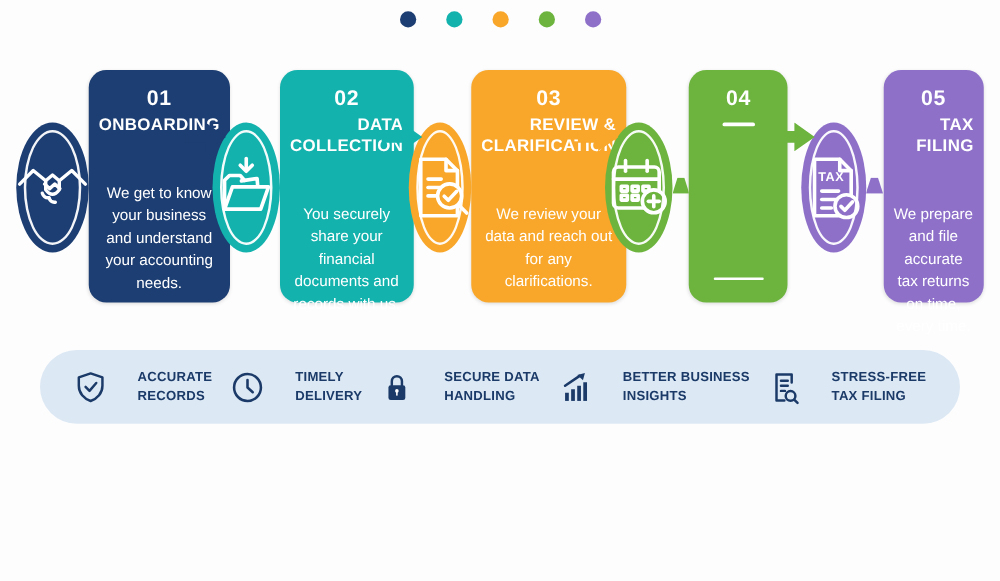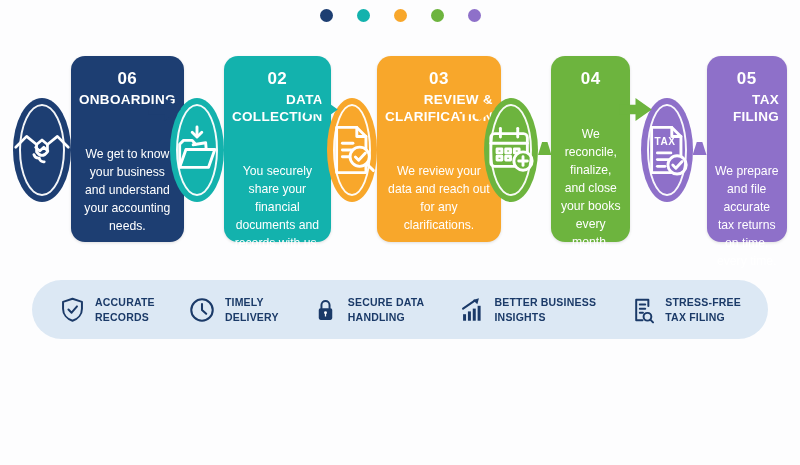--- a/index.html
+++ b/index.html
@@ -53,21 +53,21 @@
   .step-icon .cfill { fill:var(--c); stroke:#fff; stroke-width:3; }
   .step-icon text { font-family:"Liberation Sans", sans-serif; }
 
   
   .benefits {
     width:736px; height:59px; box-sizing:border-box;
     margin:38px auto 0; border-radius:30px;
     display:flex; align-items:center; justify-content:space-between;
     padding:0 27px;
   }
-  .benefit { display:flex; align-items:center; gap:9px; }
+  .benefit { display:flex; align-items:center; gap:24px; }
   .blabel { font-size:10.5px; font-weight:bold; line-height:1.4; letter-spacing:.2px; }
   .bicon .ln { stroke:currentColor; stroke-width:2.2; fill:none; stroke-linecap:round; stroke-linejoin:round; }
   .bicon .fl { fill:currentColor; stroke:none; }
 </style>
 </head>
 <body>
 
 <div class="canvas">
 
   <div class="dots">
@@ -88,21 +88,21 @@
             <path d="M61 20 L49 8 L38 17"></path>
             <path d="M26 17 L32 12 L38 17 L38 25 Q32 33 26 25 Z"></path>
             <path d="M25 20 l4.5 4 4.5 -4 4.5 4"></path>
             <path d="M23 28 q1.5 4.5 6 4"></path>
             <path d="M29 32.5 q1.5 4 5.5 3.5"></path>
           </g>
         </svg>
       </div>
       <div class="stem"></div>
       <div class="card">
-        <div class="num">06</div>
+        <div class="num">01</div>
         <div class="title">ONBOARDING</div>
         <div class="hr1"></div>
         <div class="desc">We get to know your business and understand your accounting needs.</div>
         <div class="hr2"></div>
       </div>
     </div>
 
     <div class="step" style="--c: #13b2ad;">
       <div class="circle">
         <svg class="step-icon" width="54" height="52" viewBox="0 0 56 54">
@@ -172,21 +172,20 @@
           <g class="ln">
             <path d="M36 37.5 h9"></path>
               <path d="M40.5 33 v9"></path>
           </g>
         </svg>
       </div>
       <div class="stem"></div>
       <div class="card">
         <div class="num">04</div>
         <div class="hr1"></div>
-        <div class="desc">We reconcile, finalize, and close your books every month.</div>
         <div class="hr2"></div>
       </div>
     </div>
 
     <div class="step" style="--c: #8e70c9;">
       <div class="circle">
         <svg class="step-icon" width="50" height="54" viewBox="0 0 52 56">
           <g class="ln">
             <path d="M10 4.5 h21 l9.5 9.5 v37.5 h-30.5 z"></path>
             <path d="M31 4.5 v9.5 h9.5"></path>

